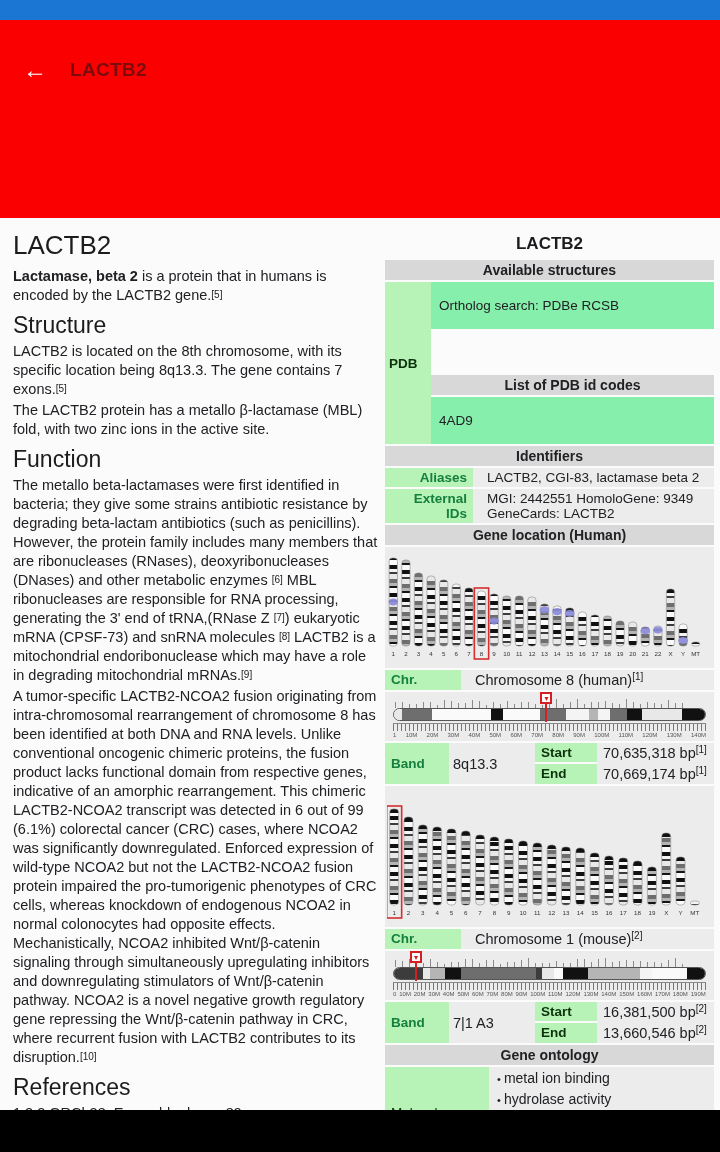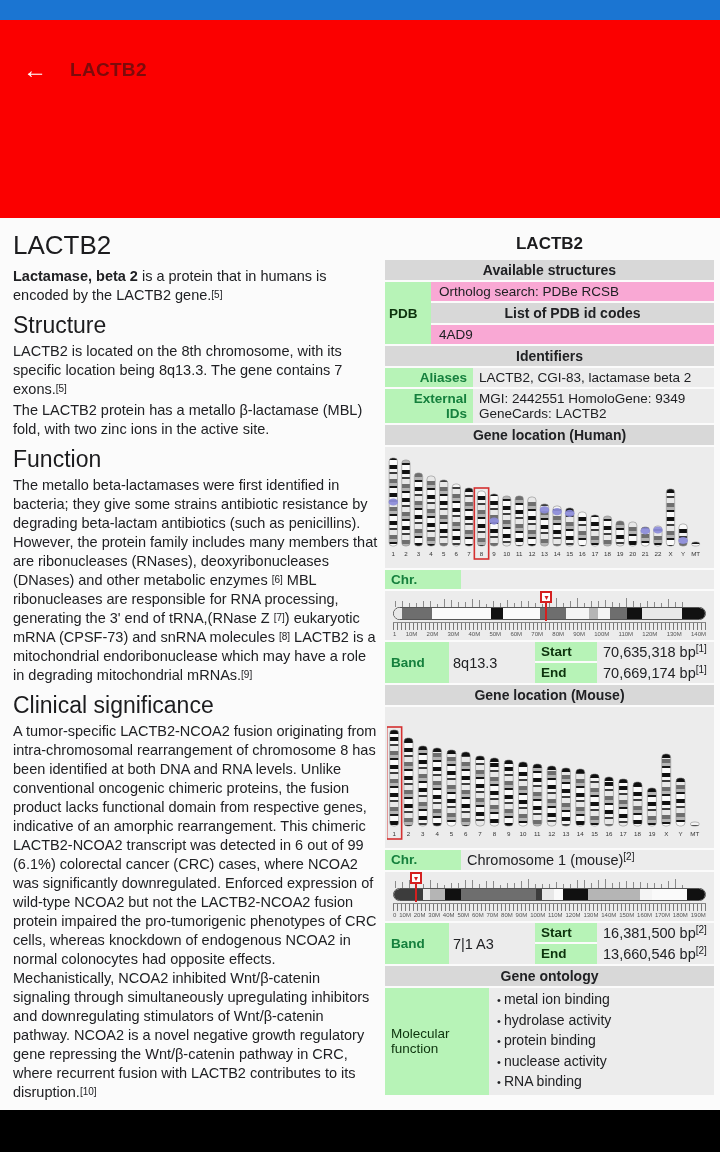--- a/index.html
+++ b/index.html
@@ -25,24 +25,24 @@
   .ib-row { background:#ececec; border-bottom:2px solid #fbfbfb; display:flex; }
   .ib-header { background:#d8d8d8; border-bottom:2px solid #fbfbfb; font-weight:bold; text-align:center; padding:2px 4px; font-size:14px; }
   .g { background:#b7f3b7; font-weight:bold; color:#15803d; }
   .cell { padding:2px 6px; }
   .lbl-right { text-align:right; }
   .pdb-block { display:flex; border-bottom:2px solid #fbfbfb; }
   .pdb-left { width:46px; background:#b7f3b7; font-weight:bold; color:#0d330d; display:flex; align-items:center; padding-left:4px; }
   .pdb-right { flex:1; }
   .pdb-right > div { border-bottom:2px solid #fbfbfb; }
   .pdb-right > div:last-child { border-bottom:none; }
-  .r1 { background:#f9a8d4; padding:2px 8px; }
-  .rh { background:#d8d8d8; font-weight:bold; text-align:center; padding:2px 4px; font-size:14px; }
+  .r1 { background:#86efac; padding:16px 8px; }
+  .rh { background:#d8d8d8; font-weight:bold; text-align:center; padding:2px 4px; font-size:14px;margin-top:44px; }
   .two-col-lbl { width:88px; padding:2px 6px; }
-  .val { flex:1; padding:2px 6px; }
+  .val { flex:1; padding:2px 14px; }
   .figure-row { background:#ececec; border-bottom:2px solid #fbfbfb; padding:3px 2px; cursor:pointer; }
   .band-grid { display:flex; background:#ececec; border-bottom:2px solid #fbfbfb; }
   .band-lbl { width:64px; padding:2px 6px; display:flex; align-items:center; }
   .band-val { width:86px; padding:2px 4px; display:flex; align-items:center; font-size:14.5px; }
   .se-block { flex:1; }
   .se-row { display:flex; }
   .se-lbl { width:62px; padding:2px 6px; background:#b7f3b7; font-weight:bold; color:#0d330d; border-bottom:2px solid #fbfbfb; }
   .se-row:last-child .se-lbl { border-bottom:none; }
   .se-val { flex:1; padding:2px 6px; font-size:14.5px; }
   .onto-row { display:flex; background:#ececec; }
@@ -82,21 +82,20 @@
       <h1>LACTB2</h1>
       <p><span class="b">Lactamase, beta 2</span><span> is a protein that in humans is encoded by the LACTB2 gene.</span><span class="sup">[5]</span></p>
 
       <h2>Structure</h2>
       <p><span>LACTB2 is located on the 8th chromosome, with its specific location being 8q13.3. The gene contains 7 exons.</span><span class="sup">[5]</span></p>
       <p><span>The LACTB2 protein has a metallo β-lactamase (MBL) fold, with two zinc ions in the active site.</span></p>
 
       <h2>Function</h2>
       <p><span>The metallo beta-lactamases were first identified in bacteria; they give some strains antibiotic resistance by degrading beta-lactam antibiotics (such as penicillins). However, the protein family includes many members that are ribonucleases (RNases), deoxyribonucleases (DNases) and other metabolic enzymes </span><span class="sup">[6]</span><span> MBL ribonucleases are responsible for RNA processing, generating the 3' end of tRNA,(RNase Z </span><span class="sup">[7]</span><span>) eukaryotic mRNA (CPSF-73) and snRNA molecules </span><span class="sup">[8]</span><span> LACTB2 is a mitochondrial endoribonuclease which may have a role in degrading mitochondrial mRNAs.</span><span class="sup">[9]</span></p>
 
-      <h2>Clinical significance</h2>
       <p><span>A tumor-specific LACTB2-NCOA2 fusion originating from intra-chromosomal rearrangement of chromosome 8 has been identified at both DNA and RNA levels. Unlike conventional oncogenic chimeric proteins, the fusion product lacks functional domain from respective genes, indicative of an amorphic rearrangement. This chimeric LACTB2-NCOA2 transcript was detected in 6 out of 99 (6.1%) colorectal cancer (CRC) cases, where NCOA2 was significantly downregulated. Enforced expression of wild-type NCOA2 but not the LACTB2-NCOA2 fusion protein impaired the pro-tumorigenic phenotypes of CRC cells, whereas knockdown of endogenous NCOA2 in normal colonocytes had opposite effects. Mechanistically, NCOA2 inhibited Wnt/β-catenin signaling through simultaneously upregulating inhibitors and downregulating stimulators of Wnt/β-catenin pathway. NCOA2 is a novel negative growth regulatory gene repressing the Wnt/β-catenin pathway in CRC, where recurrent fusion with LACTB2 contributes to its disruption.</span><span class="sup">[10]</span></p>
 
       <h2>References</h2>
       <p><span>1 2 3 GRCh38: Ensembl release 89: ENSG00000147592 -</span></p>
     </div>
 
     <div class="infobox-col">
       <div class="ib-title">LACTB2</div>
       <div class="ib">
         <div class="ib-header">Available structures</div>
@@ -675,20 +674,21 @@
               <ellipse cx="170.1" cy="61.6" rx="4.758" ry="3.6" fill="#8b8bd9" opacity="0.92"></ellipse>
               <ellipse cx="182.70000000000002" cy="63.32" rx="4.758" ry="3.6" fill="#8b8bd9" opacity="0.92"></ellipse>
               <ellipse cx="258.3" cy="80.8" rx="4.758" ry="3.6" fill="#8b8bd9" opacity="0.92"></ellipse>
               <ellipse cx="270.9" cy="80" rx="4.758" ry="3.6" fill="#8b8bd9" opacity="0.92"></ellipse>
               <ellipse cx="296.1" cy="90.5" rx="4.758" ry="3.6" fill="#8b8bd9" opacity="0.92"></ellipse>
             </svg>
         </div>
 
         <div class="ib-row">
           <div class="cell g" style="width:76px">Chr.</div>
+          <div class="val" style="font-size:14.5px"><span>Chromosome 8 (human)</span><span class="sup">[1]</span></div>
         </div>
 
         <div class="figure-row">
           <div class="ideo">
               <div class="ideo-marks">
                 <span style="height: 6px;"></span>
                 <span style="height: 6px;"></span>
                 <span style="height: 4px;"></span>
                 <span style="height: 4px;"></span>
                 <span style="height: 6px;"></span>
@@ -783,21 +783,20 @@
               <div class="se-lbl">Start</div>
               <div class="se-val"><span>70,635,318 bp</span><span class="sup">[1]</span></div>
             </div>
             <div class="se-row">
               <div class="se-lbl">End</div>
               <div class="se-val"><span>70,669,174 bp</span><span class="sup">[1]</span></div>
             </div>
           </div>
         </div>
 
-        <div class="ib-header">Gene location (Mouse)</div>
 
         <div class="figure-row">
           <svg width="315" height="132">
               <defs>
                 <clipPath id="cmouse_karyotype0">
                   <rect x="2.659090909090909" y="20" width="9" height="96" rx="3.6"></rect>
                 </clipPath>
                 <clipPath id="cmouse_karyotype1">
                   <rect x="16.977272727272727" y="28" width="9" height="88" rx="3.6"></rect>
                 </clipPath>

